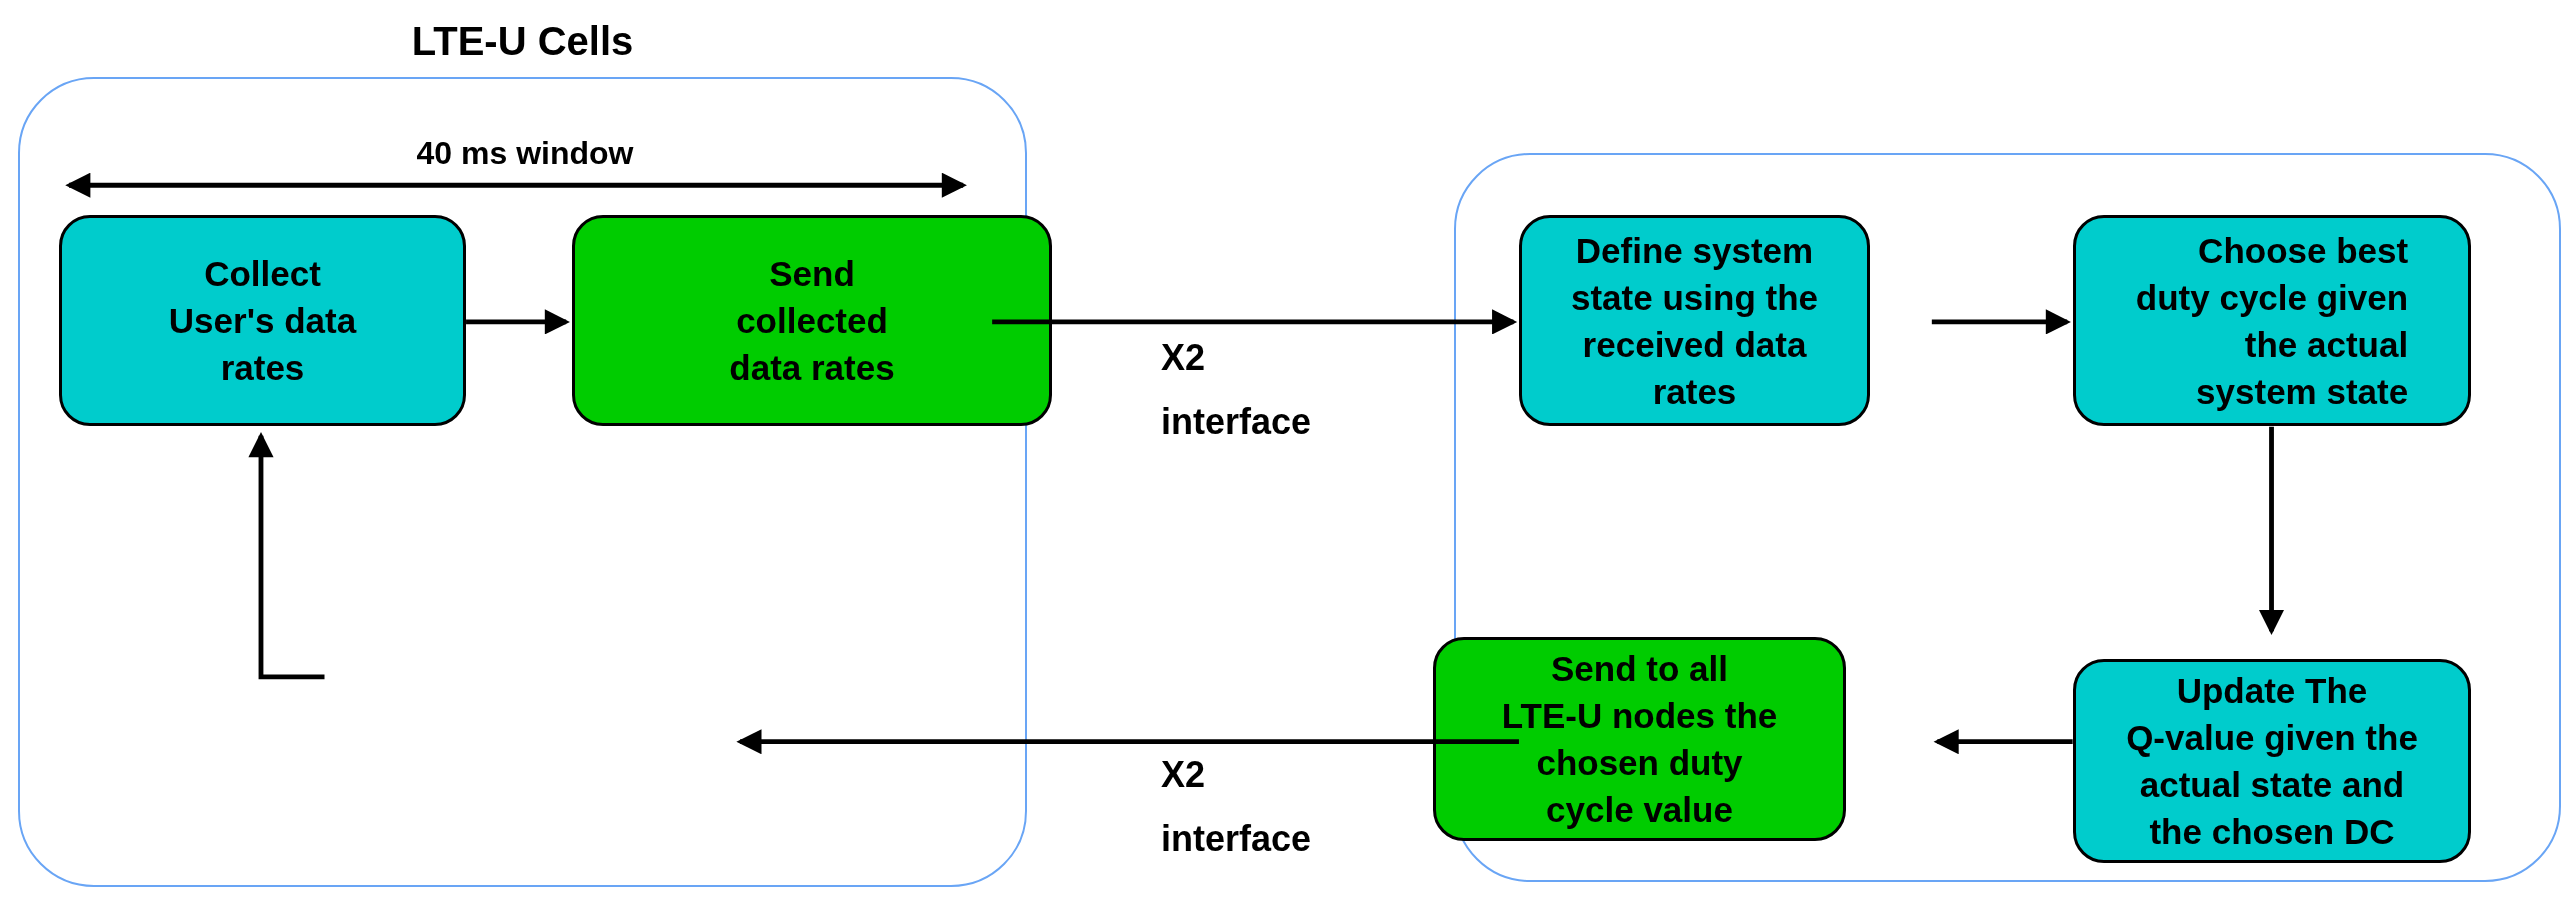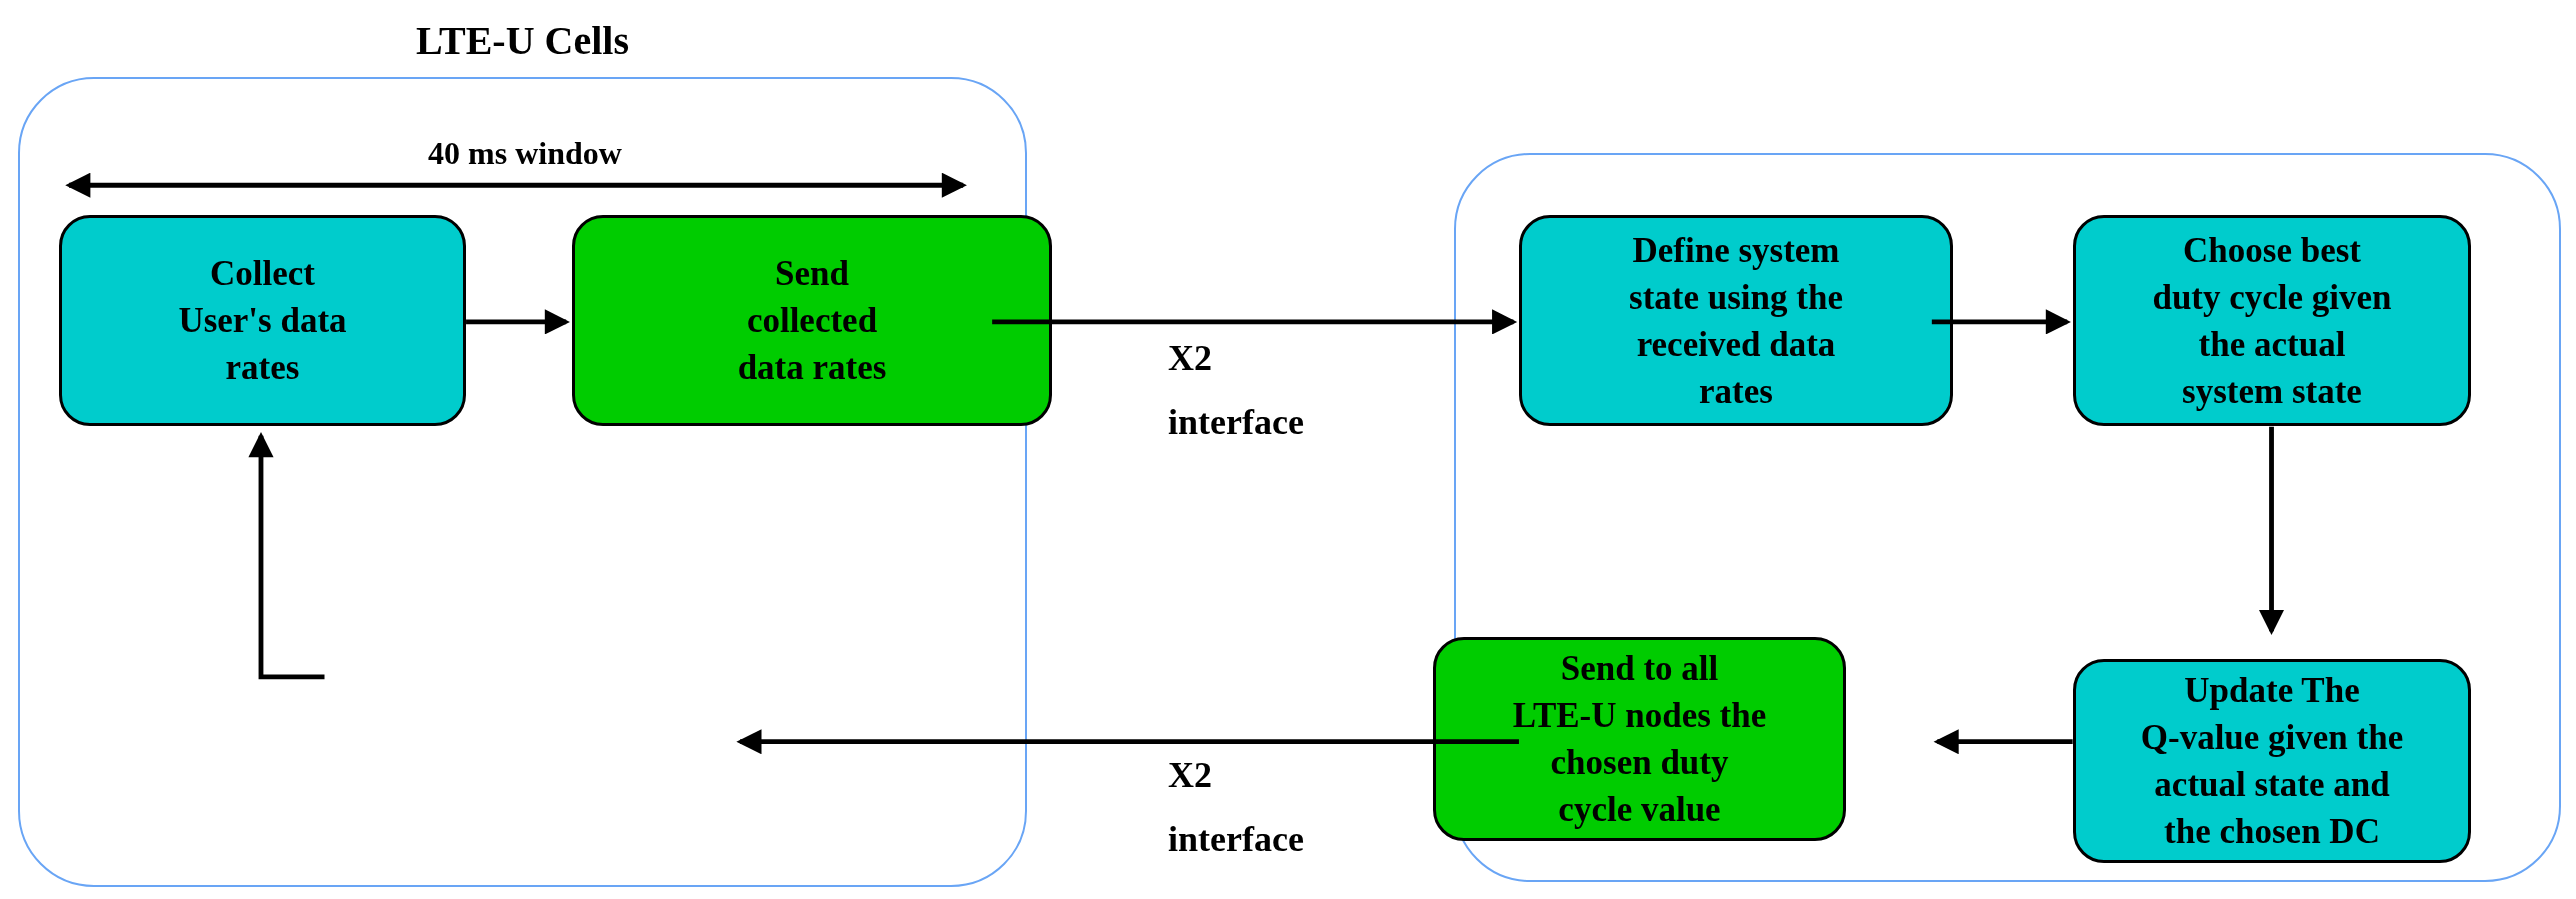--- a/index.html
+++ b/index.html
@@ -1,21 +1,21 @@
 <!DOCTYPE html>
 <html style="--cyan-box: #00CCCC; --green-box: #00CC00; --container-border: #69A5F5; --line: #000000;font-size:11px"><head>
 <meta charset="utf-8">
 <style>
   html, body { margin: 0; padding: 0; background: #ffffff; }
   .canvas {
     position: relative;
     width: 2576px;
     height: 900px;
     background: #ffffff;
-    font-family: Liberation Serif, serif;
+    font-family: Liberation Sans, sans-serif;
     font-weight: bold;
     color: #000000;
     overflow: hidden;
   }
   .group-border {
     position: absolute;
     border: 2.8px solid var(--container-border, #69A5F5);
     border-radius: 76px;
     background: transparent;
     box-sizing: border-box;
@@ -75,25 +75,25 @@
 
   <div class="float-label window-label" style="left:525px; top:153px;">40 ms window</div>
 
   <div class="box cyan" style="left:59px; top:215px; width:407px; height:211px;">Collect
 User's data
 rates</div>
   <div class="box green" style="left:572px; top:215px; width:480px; height:211px;">Send
 collected
 data rates</div>
 
-  <div class="box cyan" style="left:1519px; top:215px; width:434px; height:211px;">Define system
+  <div class="box cyan" style="left:1519px; top:215px; width:351px; height:211px;">Define system
 state using the
 received data
 rates</div>
-  <div class="box cyan" style="left:2073px; top:215px; width:398px; height:211px;">Choose best
+  <div class="box cyan" style="left:2073px; top:215px; width:398px; height:211px;text-align:right;">Choose best
 duty cycle given
 the actual
 system state</div>
   <div class="box cyan" style="left:2073px; top:659px; width:398px; height:204px;">Update The
 Q-value given the
 actual state and
 the chosen DC</div>
   <div class="box green" style="left:1433px; top:637px; width:413px; height:204px;">Send to all
 LTE-U nodes the
 chosen duty

